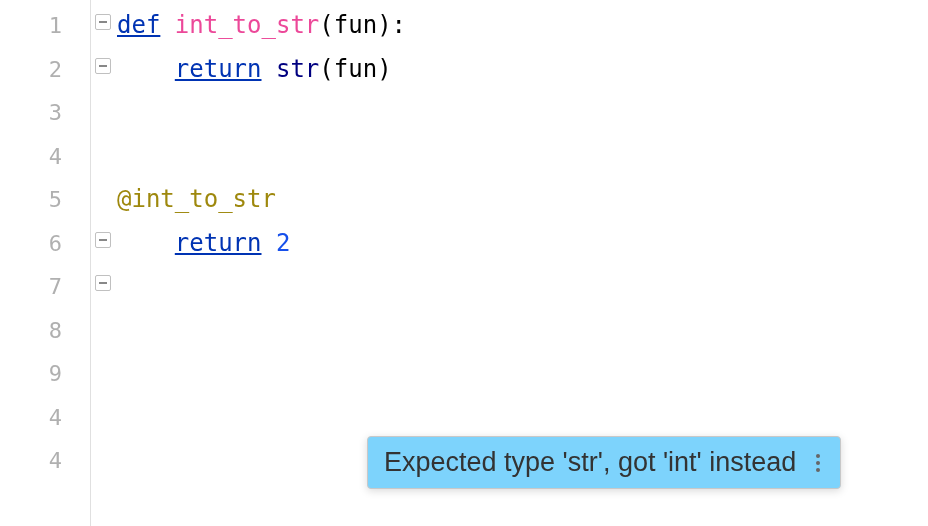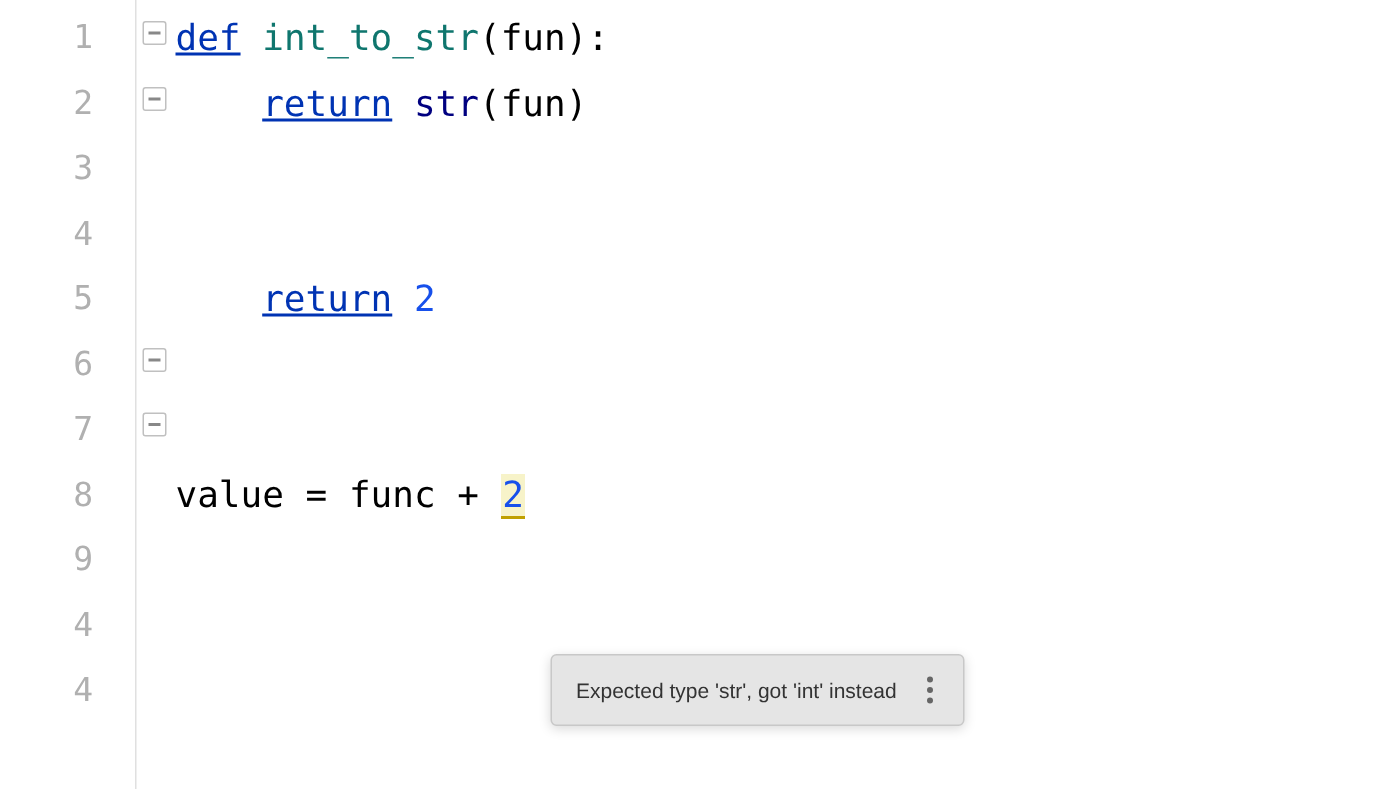--- a/index.html
+++ b/index.html
@@ -67,37 +67,37 @@
       position: relative;
     }
     .code-line {
       height: 43.5px;
       line-height: 43.5px;
       white-space: pre;
       color: #000000;
     }
     .kw { color: #0033b3; text-decoration: underline; }
     .builtin { color: #000080; }
-    .ident { color: #0f766e; }
+    .ident { color: #ec4899; }
     .num { color: #1750eb; }
     .decorator { color: #9e880d; }
     .highlight-warn {
       background: #f7f3c9;
       border-bottom: 2px solid #c0a000;
       padding: 0 1px;
     }
     .tooltip {
       position: absolute;
-      background: #e5e5e5;
+      background: #7dd3fc;
       border: 1px solid #c8c8c8;
       border-radius: 4px;
       box-shadow: 0 2px 8px rgba(0,0,0,0.15);
       padding: 10px 16px;
       font-family: -apple-system, BlinkMacSystemFont, 'Segoe UI', sans-serif;
-      font-size: 14px;
+      font-size: 27px;
       color: #333;
       display: flex;
       align-items: center;
       gap: 16px;
     }
     .tooltip-more {
       display: flex;
       flex-direction: column;
       gap: 3px;
       cursor: pointer;
@@ -134,24 +134,24 @@
   <div class="fold-icon" style="top: 58px;"></div>
   <div class="fold-icon" style="top: 232px;"></div>
   <div class="fold-icon" style="top: 275px;"></div>
 </div>
 
 <div class="code-area">
   <div class="code-line"><span class="kw">def</span> <span class="ident">int_to_str</span><span>(</span><span>fun</span><span>):</span></div>
   <div class="code-line"><span>    </span><span class="kw">return</span><span> </span><span class="builtin">str</span><span>(</span><span>fun</span><span>)</span></div>
   <div class="code-line"></div>
   <div class="code-line"></div>
+  <div class="code-line"><span class="decorator">@int_to_str</span></div>
   <div class="code-line"><span>    </span><span class="kw">return</span><span> </span><span class="num">2</span></div>
   <div class="code-line"></div>
   <div class="code-line"></div>
-  <div class="code-line"><span>value</span><span> = </span><span>func</span><span> + </span><span class="num highlight-warn">2</span></div>
   <div class="code-line"></div>
   <div class="code-line"></div>
 
   <div class="tooltip" style="top: 436px; left: 250px;">
     <span>Expected type 'str', got 'int' instead</span>
     <div class="tooltip-more">
       <span></span>
         <span></span>
         <span></span>
     </div>

